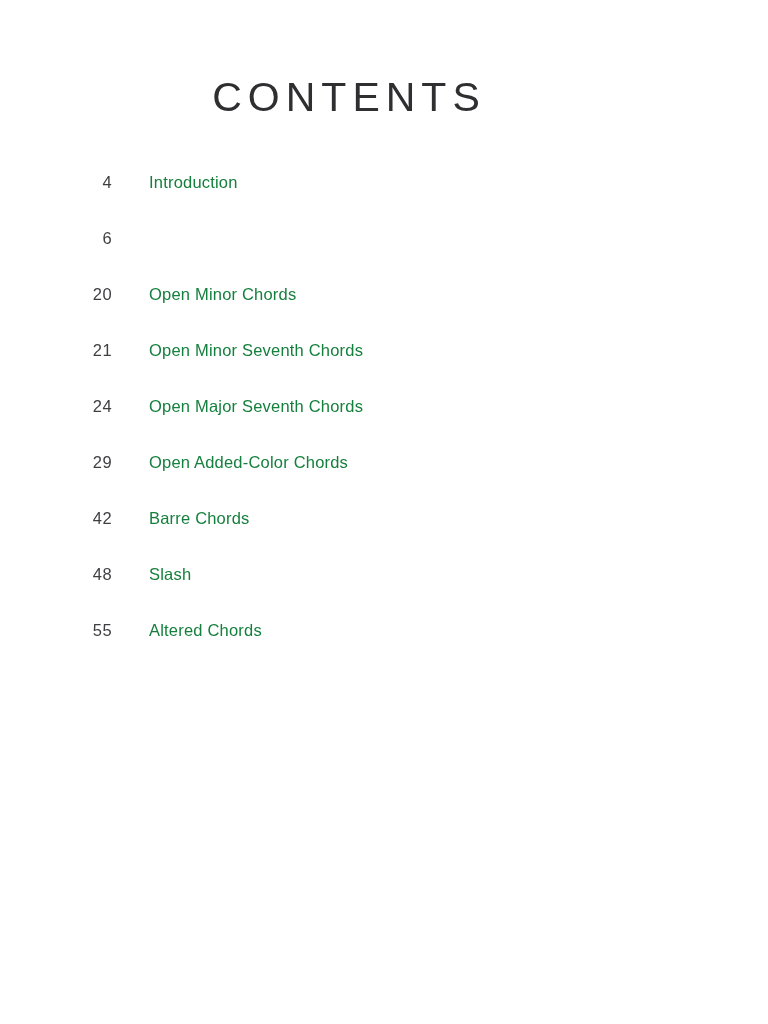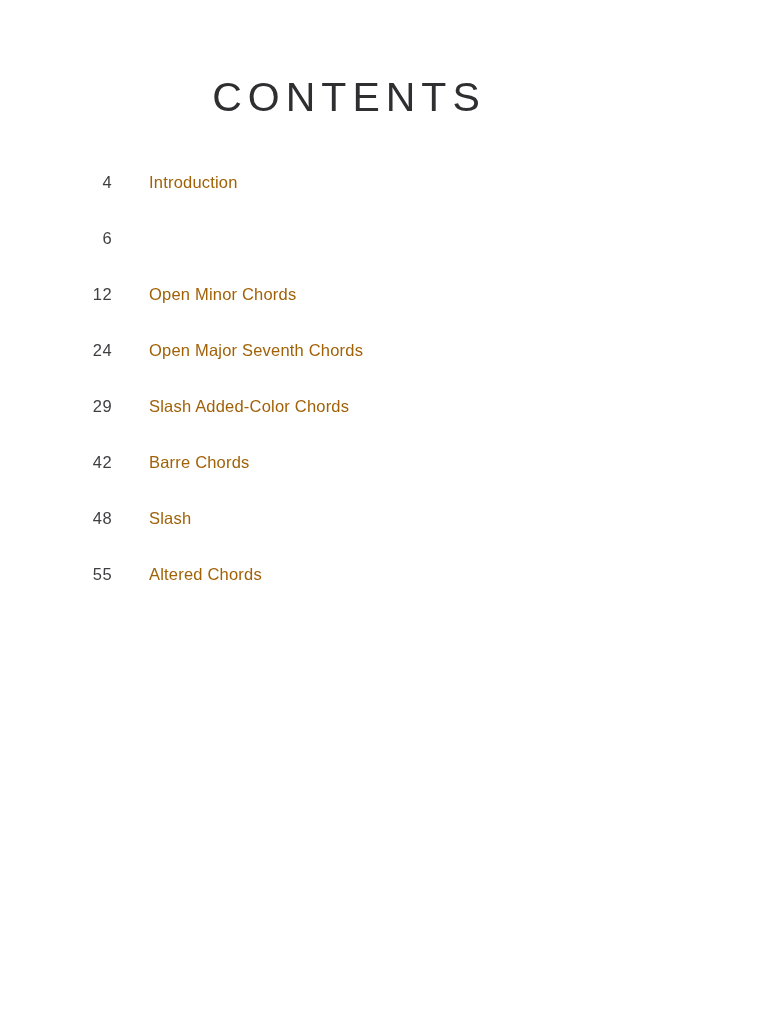--- a/index.html
+++ b/index.html
@@ -48,21 +48,21 @@
     text-align: right;
     font-size: 16.5px;
     font-weight: 400;
     color: #3f3f42;
     letter-spacing: 0.4px;
   }
   .toc-label {
     padding-left: 37px;
     font-size: 16.5px;
     font-weight: 400;
-    color: #a16207;
+    color: #15803d;
     letter-spacing: 0.2px;
   }
 </style>
 </head>
 <body>
 
 <div class="page">
 
   <h1 class="toc-title">CONTENTS</h1>
 
@@ -71,34 +71,38 @@
     <li class="toc-row">
       <span class="toc-page">4</span>
       <span class="toc-label">Introduction</span>
     </li>
 
     <li class="toc-row">
       <span class="toc-page">6</span>
     </li>
 
     <li class="toc-row">
-      <span class="toc-page">12</span>
+      <span class="toc-page">20</span>
       <span class="toc-label">Open Minor Chords</span>
     </li>
 
 
+    <li class="toc-row">
+      <span class="toc-page">21</span>
+      <span class="toc-label">Open Minor Seventh Chords</span>
+    </li>
 
     <li class="toc-row">
       <span class="toc-page">24</span>
       <span class="toc-label">Open Major Seventh Chords</span>
     </li>
 
     <li class="toc-row">
       <span class="toc-page">29</span>
-      <span class="toc-label">Slash Added-Color Chords</span>
+      <span class="toc-label">Open Added-Color Chords</span>
     </li>
 
 
     <li class="toc-row">
       <span class="toc-page">42</span>
       <span class="toc-label">Barre Chords</span>
     </li>
 
     <li class="toc-row">
       <span class="toc-page">48</span>

